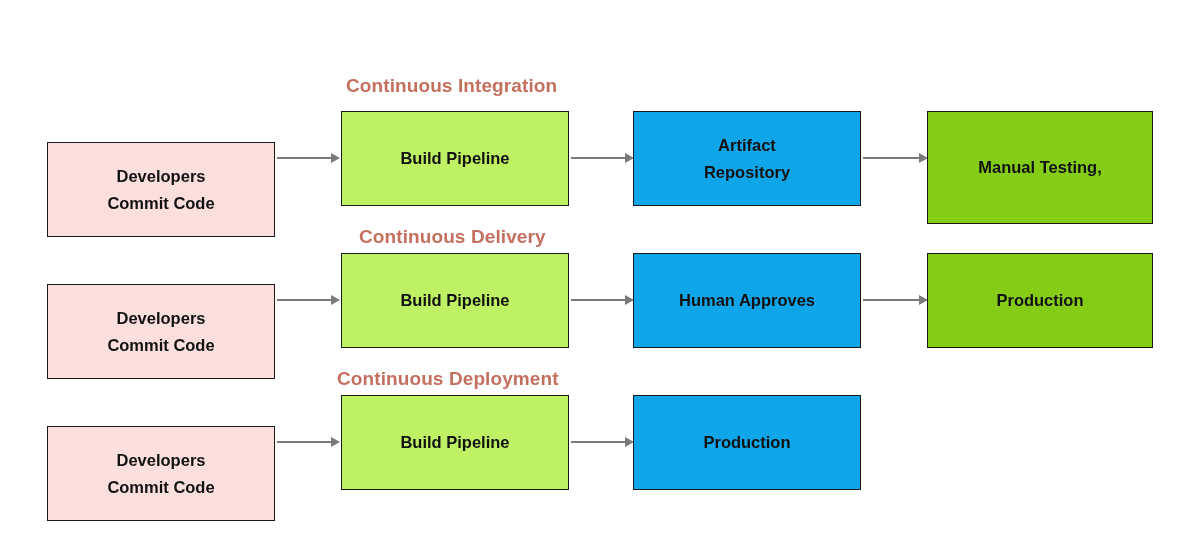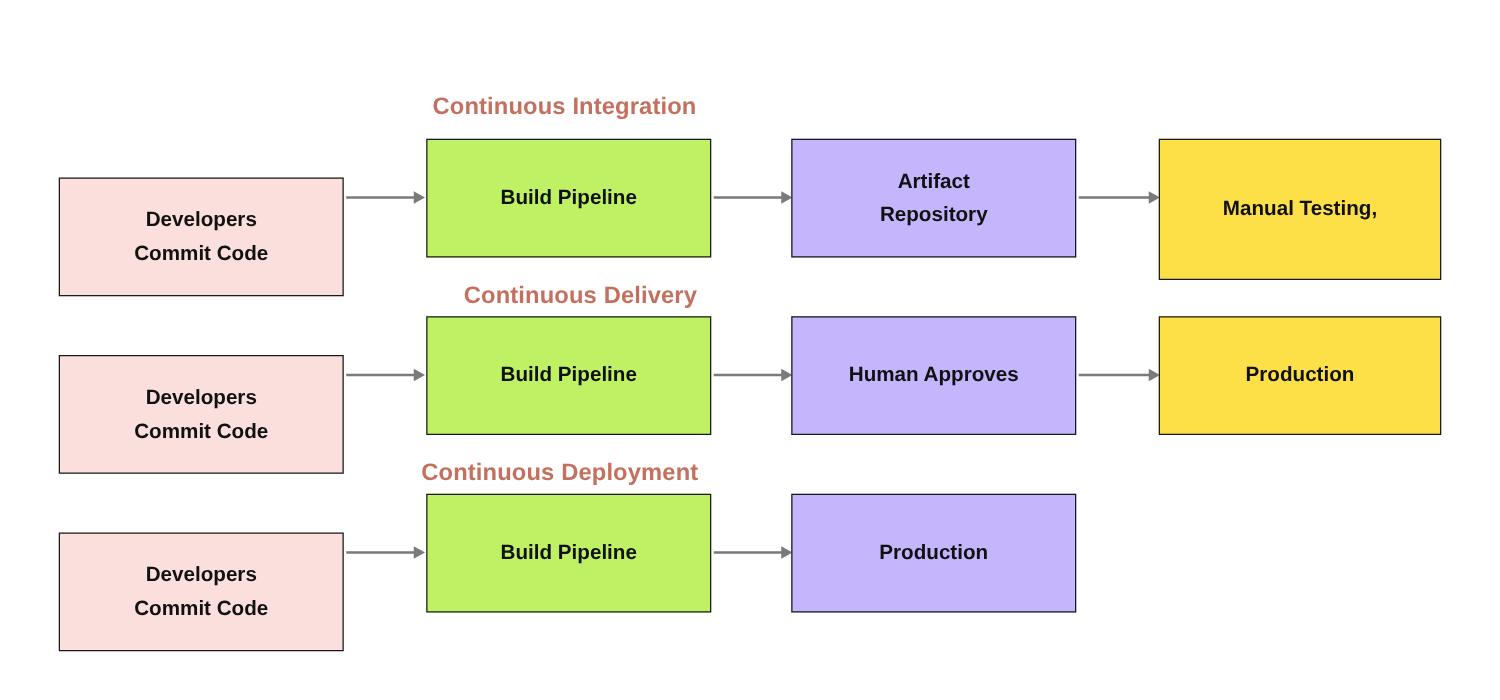--- a/index.html
+++ b/index.html
@@ -44,22 +44,22 @@
     line-height: 1.62;
     padding: 2px 8px;
   }
   .node span {
     display: block;
     width: 100%;
   }
 
   .fill-pink   { background: #fadfdc; margin-top: 31px; }
   .fill-green  { background: #bef264; }
-  .fill-yellow { background: #c4b5fd; }
-  .fill-blue   { background: #fde047; justify-content: center; }
+  .fill-yellow { background: #0ea5e9; }
+  .fill-blue   { background: #84cc16; justify-content: center; }
 
   .connector {
     position: absolute;
     height: 2px;
     background: #7a7a7a;
   }
   .arrowhead {
     position: absolute;
     width: 0;
     height: 0;
@@ -101,21 +101,21 @@
 
   <div class="connector" style="left:863px; top:157px; width:58px;"></div>
   <div class="arrowhead" style="left:919px; top:153px;"></div>
 
   <div class="node fill-blue" style="left:927px; top:111px; width:226px; height:113px;">
     <span>
       <span>Manual Testing,</span>
     </span>
   </div>
 
-  <div class="row-title" style="left:371px; top:227px;">Continuous Delivery</div>
+  <div class="row-title" style="left:359px; top:227px;">Continuous Delivery</div>
 
   <div class="node fill-pink" style="left:47px; top:253px; width:228px; height:95px;">
     <span>
       <span>Developers</span>
       <span>Commit Code</span>
     </span>
   </div>
 
   <div class="connector" style="left:277px; top:299px; width:56px;"></div>
   <div class="arrowhead" style="left:331px; top:295px;"></div>

